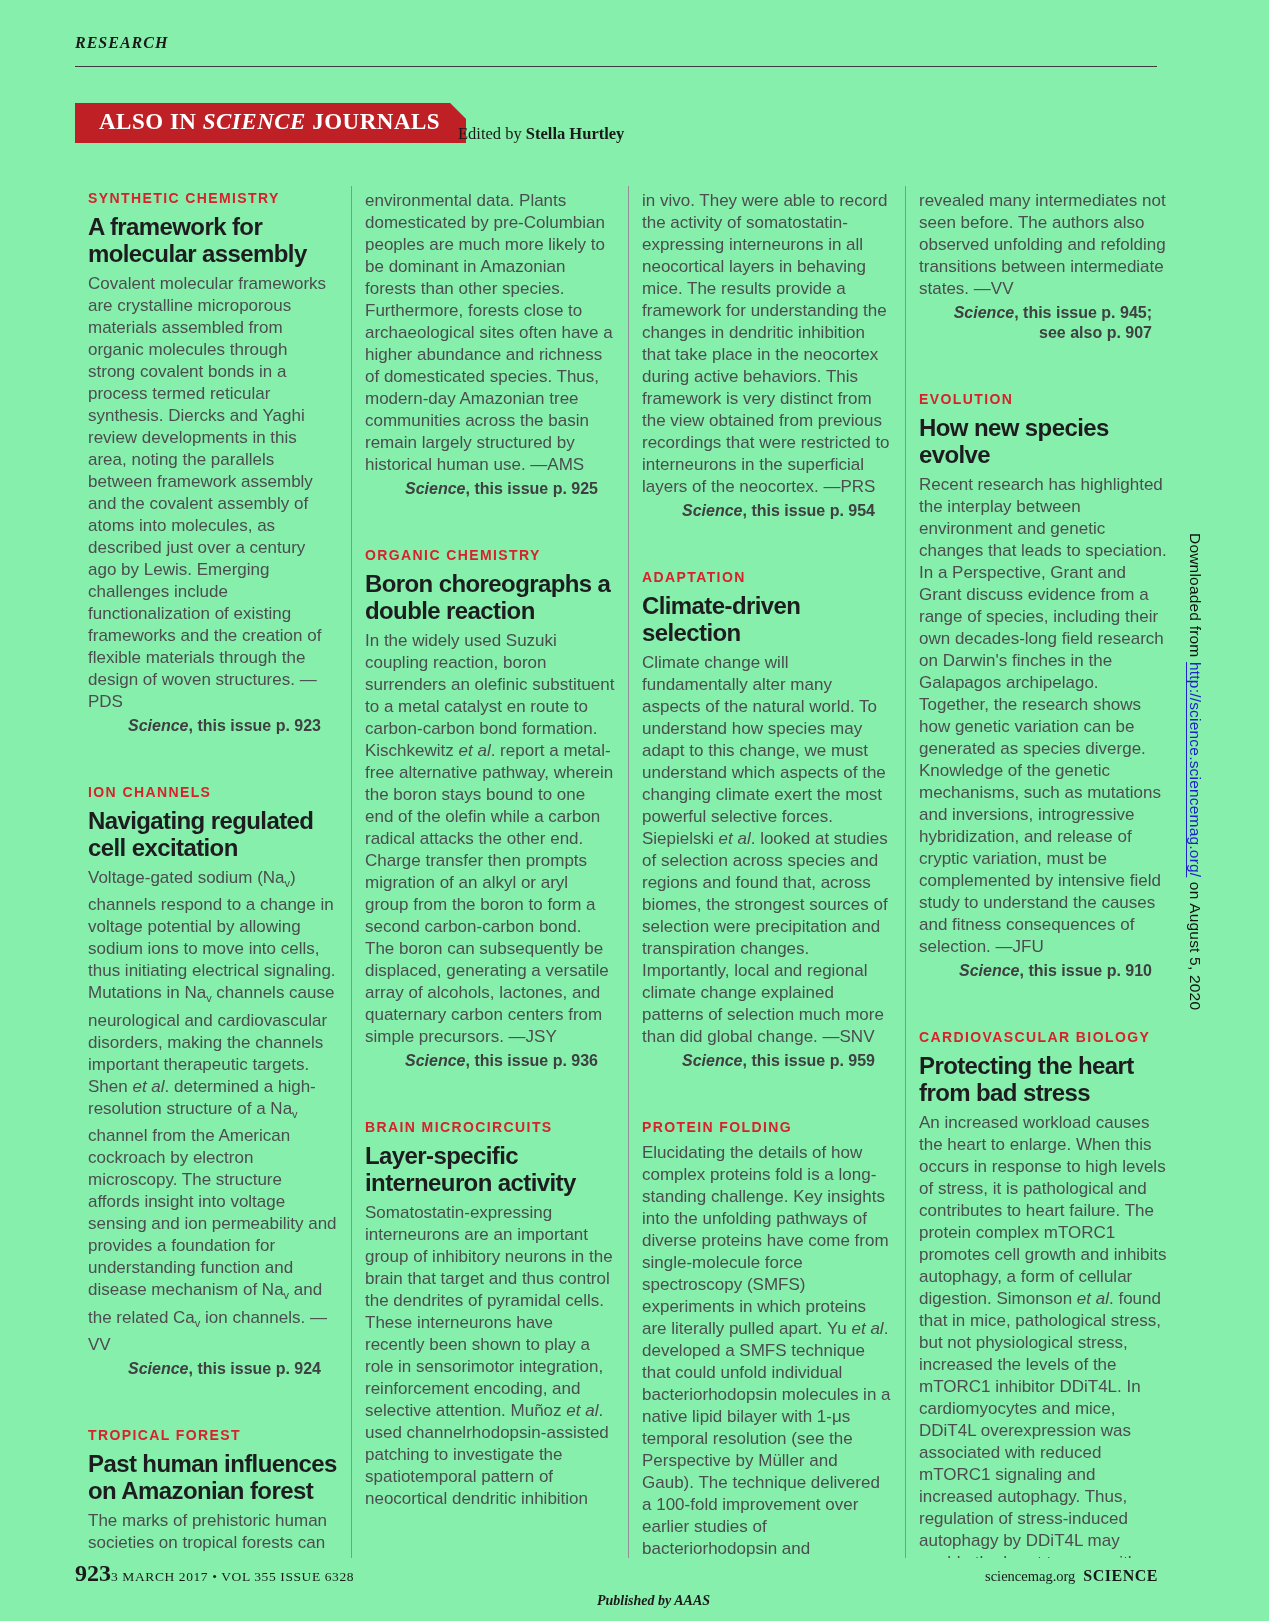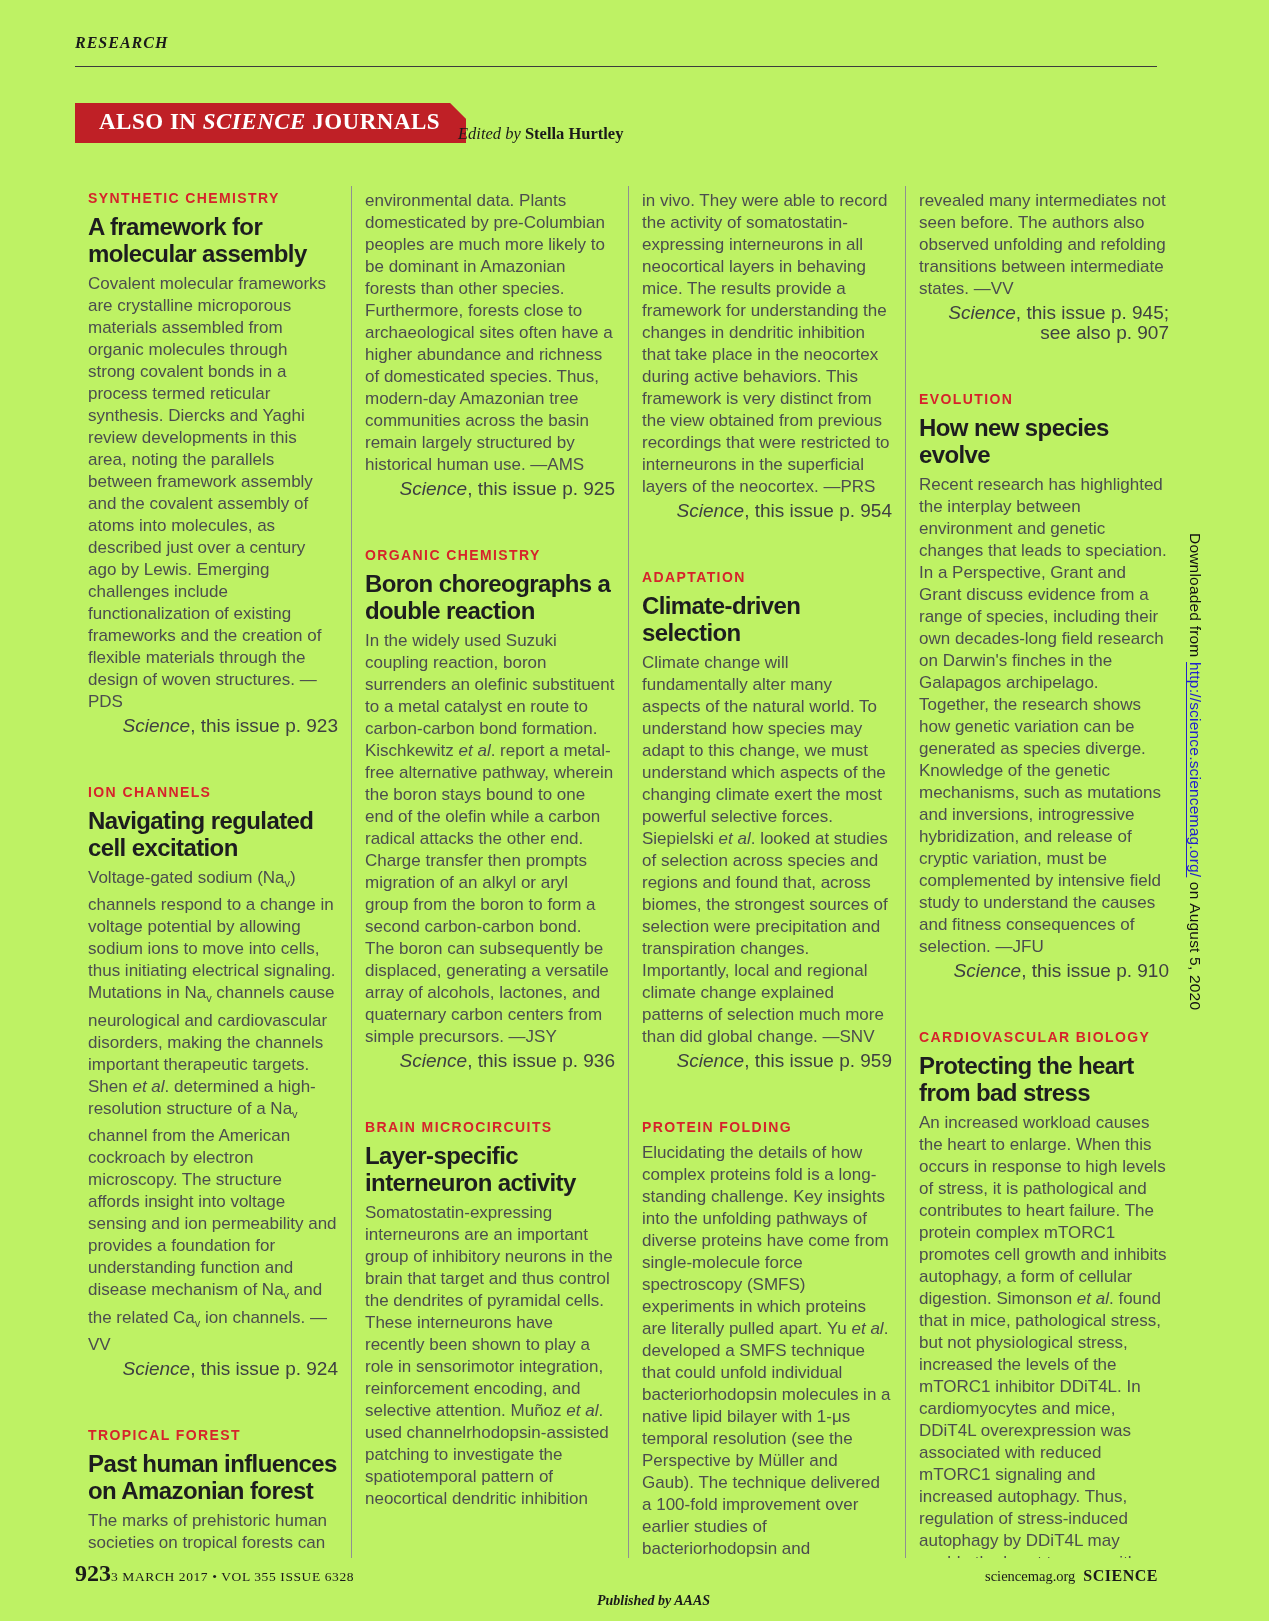--- a/index.html
+++ b/index.html
@@ -1,43 +1,43 @@
 <!DOCTYPE html>
 <html><head>
 <meta charset="utf-8">
 <style>
   html,body{margin:0;padding:0;background:#ffffff;}
-  .page{position:relative;width:1269px;height:1621px;background:#bef264;overflow:hidden;
+  .page{position:relative;width:1269px;height:1621px;background:#86efac;overflow:hidden;
         font-family:"Liberation Sans","DejaVu Sans",sans-serif;}
   
   .research{position:absolute;left:75px;top:34px;font-family:"Liberation Serif","DejaVu Serif",serif;
             font-style:italic;font-weight:bold;font-size:16px;letter-spacing:1px;color:#1a1a1a;}
   .header-rule{position:absolute;left:75px;top:66px;width:1082px;height:0;border-top:1.5px solid #3c3c3c;}
   .banner{position:absolute;left:75px;top:103px;background:#bf2026;color:#ffffff;
           font-family:"Liberation Serif","DejaVu Serif",serif;font-weight:bold;font-size:23px;
           padding:6px 26px 8px 24px;letter-spacing:0.5px;
           clip-path:polygon(0 0,calc(100% - 16px) 0,100% 16px,100% 100%,0 100%);}
   .banner i{font-style:italic;}
   .edited{position:absolute;left:458px;top:124px;font-family:"Liberation Serif","DejaVu Serif",serif;
           font-size:16.5px;color:#1a1a1a;}
-  .edited .lbl{font-style:italic;text-align:right;}
+  .edited .lbl{text-align:right;}
   .edited .name{font-weight:bold;}
   
   .content{position:absolute;left:88px;top:186px;width:1083px;height:1372px;
            display:grid;grid-template-columns:250px 1px 250px 1px 250px 1px 250px;column-gap:13px;}
   .divider{background:#8f9092;width:1px;height:1372px;}
   .col{height:1372px;overflow:hidden;}
   .article{margin-top:48px;}
   .article:first-child{margin-top:4px;}
   .kicker{color:#d6232b;font-size:14px;font-weight:bold;letter-spacing:1.4px;margin:0 0 7px 0;}
   .headline{margin:0 0 6px 0;font-size:24px;line-height:27px;font-weight:700;letter-spacing:-0.6px;
             color:#1d1d1f;font-stretch:condensed;}
   .body{margin:0;font-size:17px;line-height:22px;color:#4c4d4f;}
   .body sub{font-size:11px;}
-  .sig{margin:3px 0 0 0;font-size:19px;line-height:20px;color:#3f4042;text-align:right;white-space:pre-line;}
+  .sig{margin:3px 17px 0 0;font-size:16px;line-height:20px;color:#3f4042;text-align:right;white-space:pre-line;font-weight:bold;}
   .sig i{font-style:italic;}
   
   .sidenote{position:absolute;left:1186px;top:533px;writing-mode:vertical-rl;
             font-size:15.5px;color:#111;letter-spacing:0.2px;}
   .sidenote a{color:#2222cc;text-decoration:underline;cursor:pointer;}
   
   .footer{position:absolute;left:75px;top:1560px;width:1083px;display:flex;justify-content:space-between;
           align-items:baseline;font-family:"Liberation Serif","DejaVu Serif",serif;color:#1a1a1a;}
   .pageno{font-weight:bold;font-size:24px;}
   .issue{font-size:13.5px;letter-spacing:0.6px;}

